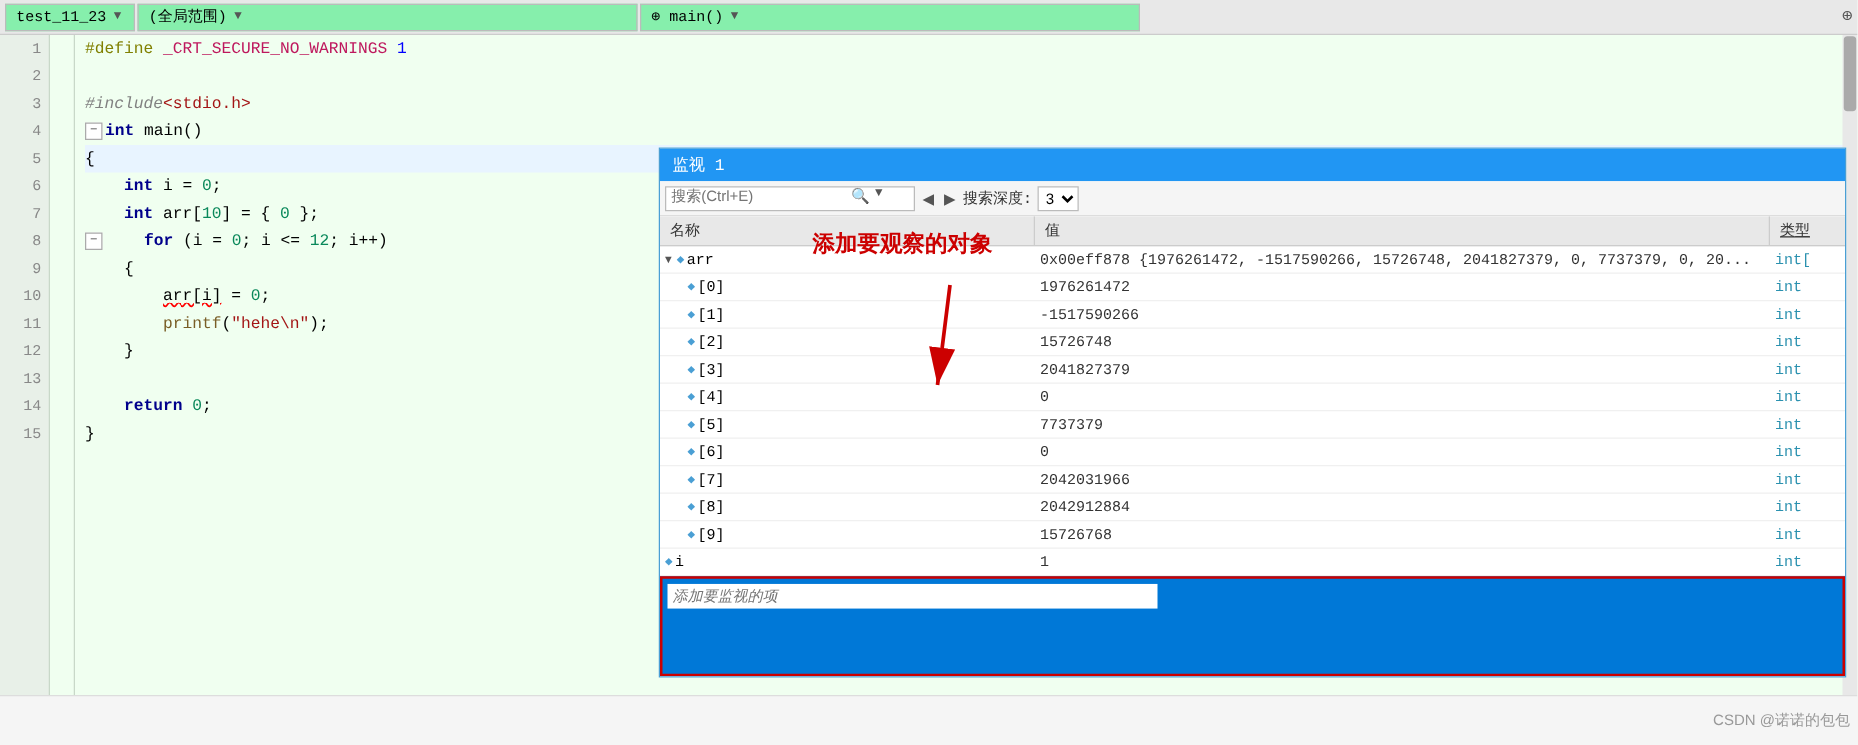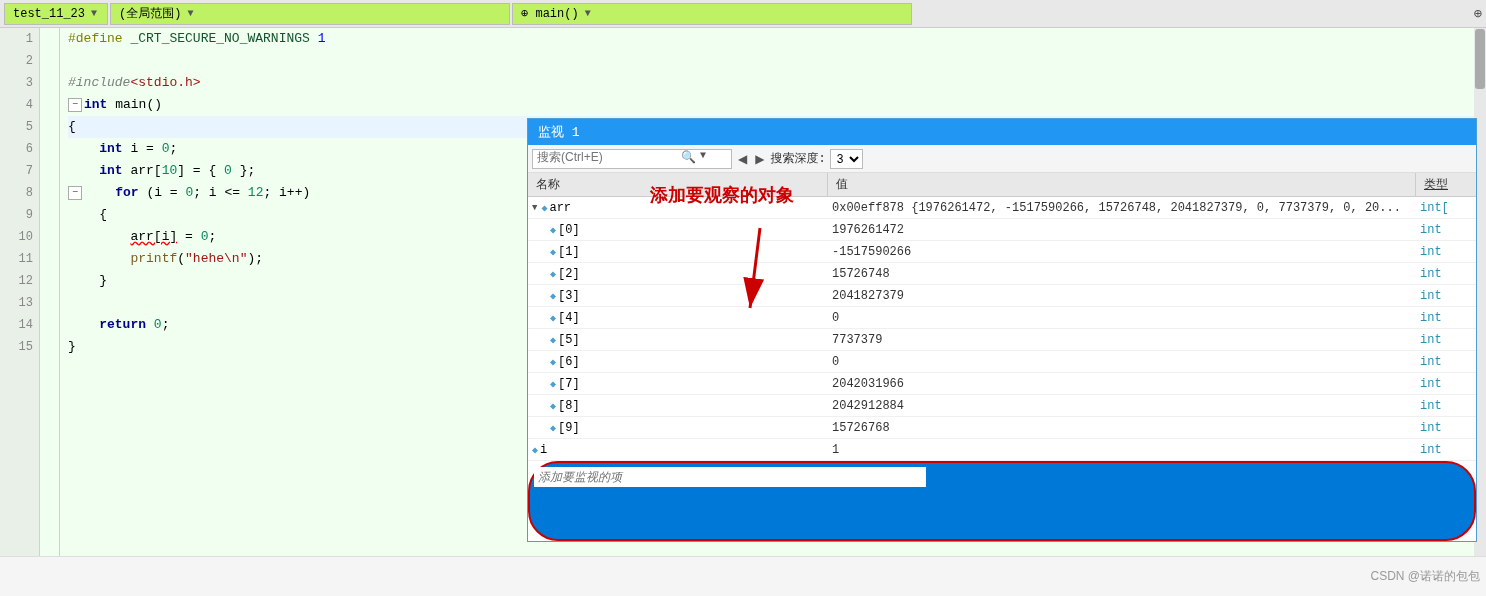--- a/index.html
+++ b/index.html
@@ -6,21 +6,21 @@
     body { background: #f0f0f0; font-family: 'Consolas', 'Courier New', monospace; font-size: 13px; overflow: hidden; }
     
     .main-container { width: 1486px; height: 596px; display: flex; flex-direction: column; background: #f5f5f5; }
     
     
     .top-bar { 
       display: flex; align-items: center; height: 28px; background: #e8e8e8; 
       border-bottom: 1px solid #ccc; padding: 0 4px; gap: 2px;
     }
     .top-bar-segment {
-      display: flex; align-items: center; height: 22px; background: #bef264; 
+      display: flex; align-items: center; height: 22px; background: #86efac; 
       border: 1px solid #bbb; padding: 0 8px; gap: 4px; font-size: 12px;
     }
     .top-bar-arrow { color: #555; font-size: 10px; padding: 0 2px; }
     .top-bar-pin { margin-left: auto; color: #555; cursor: pointer; font-size: 14px; }
 
     
     .editor-area { 
       flex: 1; display: flex; position: relative; background: #f0fff0; overflow: hidden;
     }
 
@@ -97,21 +97,21 @@
       border-right: 1px solid #ccc;
     }
     .watch-col-name { flex: 0 0 300px; }
     .watch-col-value { flex: 1; }
     .watch-col-type { flex: 0 0 60px; border-right: none; text-decoration: underline; }
 
     .watch-rows { flex: 1; overflow-y: auto; }
     .watch-row { 
       display: flex; height: 22px; align-items: center; border-bottom: 1px solid #f0f0f0;
     }
-    .watch-row.selected { background: #0078d7; color: white; border-radius: 30px; }
+    .watch-row.selected { background: #0078d7; color: white; }
     .watch-row.selected .watch-cell { color: white; }
 
     .watch-cell { padding: 0 4px; font-size: 12px; overflow: hidden; white-space: nowrap; }
     .watch-cell-name { flex: 0 0 300px; display: flex; align-items: center; gap: 2px; }
     .watch-cell-value { flex: 1; color: #333; }
     .watch-cell-type { flex: 0 0 60px; color: #2b91af; }
     .tree-indent { display: inline-block; width: 16px; }
     .expand-arrow { color: #555; font-size: 9px; margin-right: 2px; cursor: pointer; }
 
     .add-item-input {
@@ -181,21 +181,21 @@
       <div class="line-num">13</div>
       <div class="line-num">14</div>
       <div class="line-num">15</div>
     </div>
 
     <div style="width: 20px; background: #f0fff0; flex-shrink:0; border-right: 1px solid #c8d8c8;">
     </div>
 
     <div class="code-editor">
       <div class="code-line">
-        <span class="macro">#define </span><span style="color:#14532d;">_CRT_SECURE_NO_WARNINGS</span><span> </span><span class="macro-val">1</span>
+        <span class="macro">#define </span><span style="color:#be185d;">_CRT_SECURE_NO_WARNINGS</span><span> </span><span class="macro-val">1</span>
       </div>
       <div class="code-line">&nbsp;</div>
       <div class="code-line">
         <span class="inc">#include</span><span style="color:#a31515;">&lt;stdio.h&gt;</span>
       </div>
       <div class="code-line">
         <span class="collapse-marker">−</span>
         <span class="kw">int</span><span> main()</span>
       </div>
       <div class="code-line highlighted">

